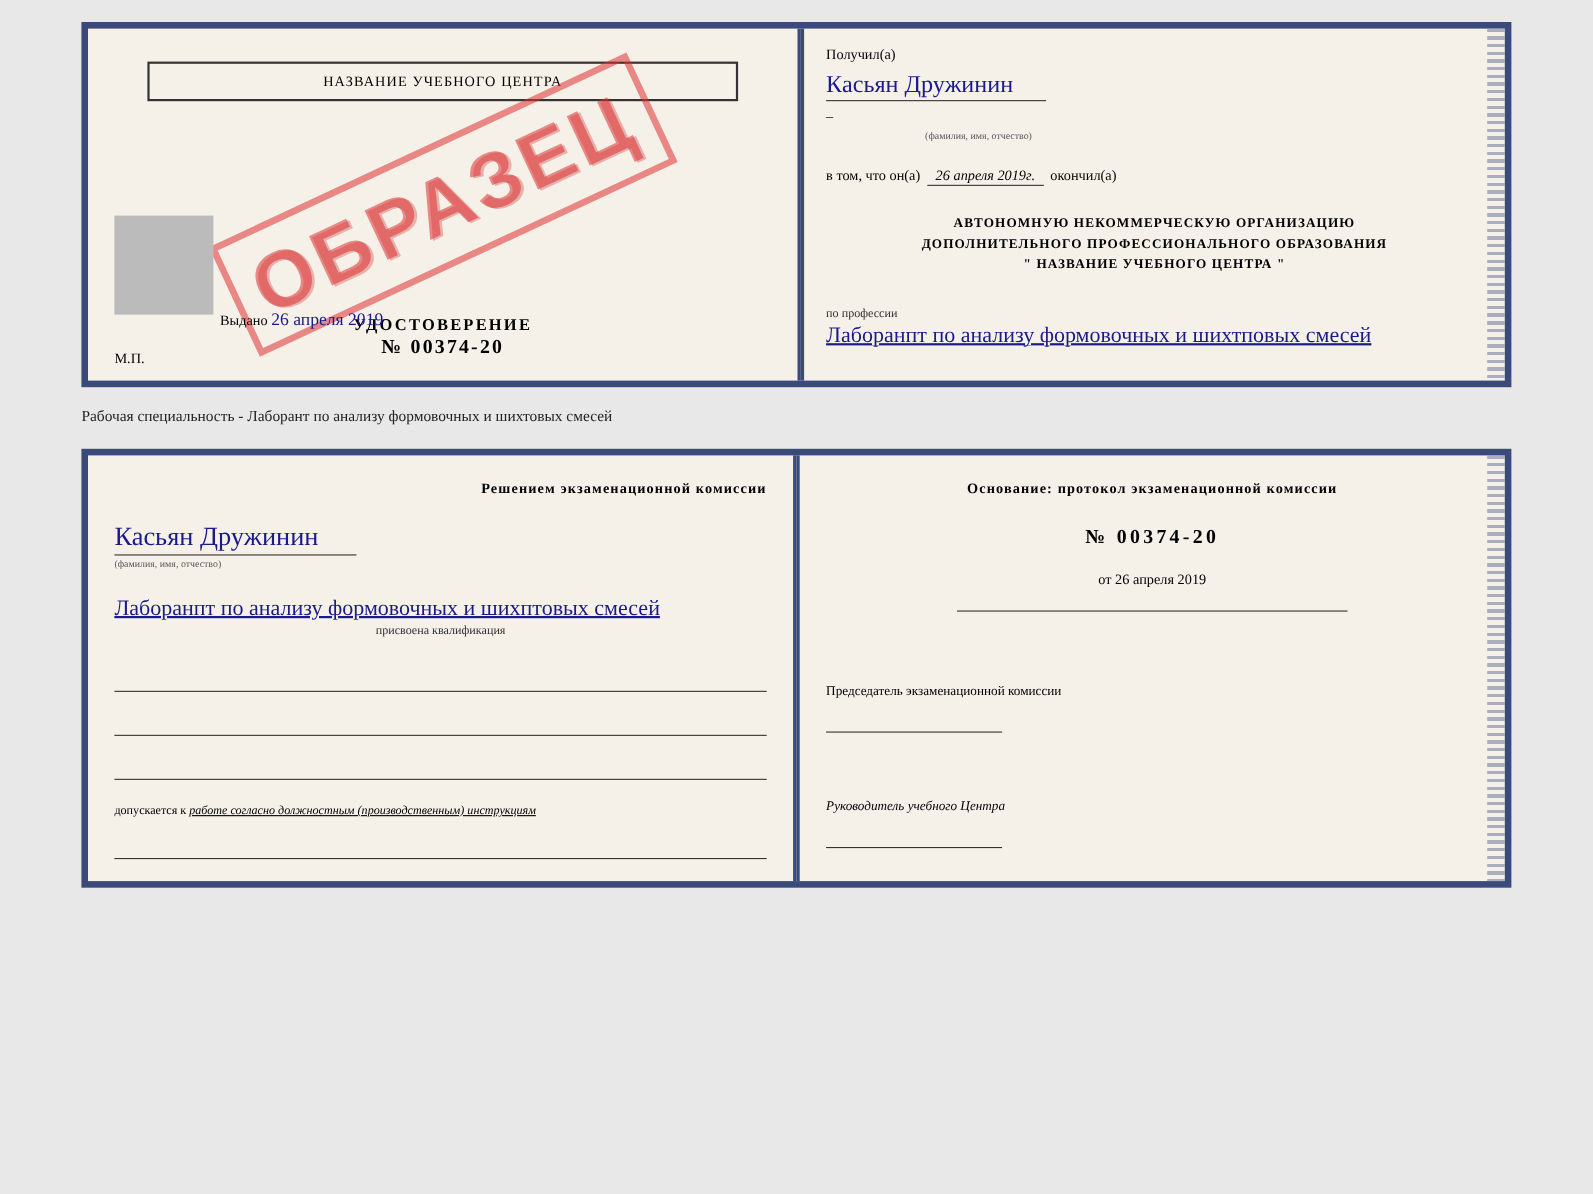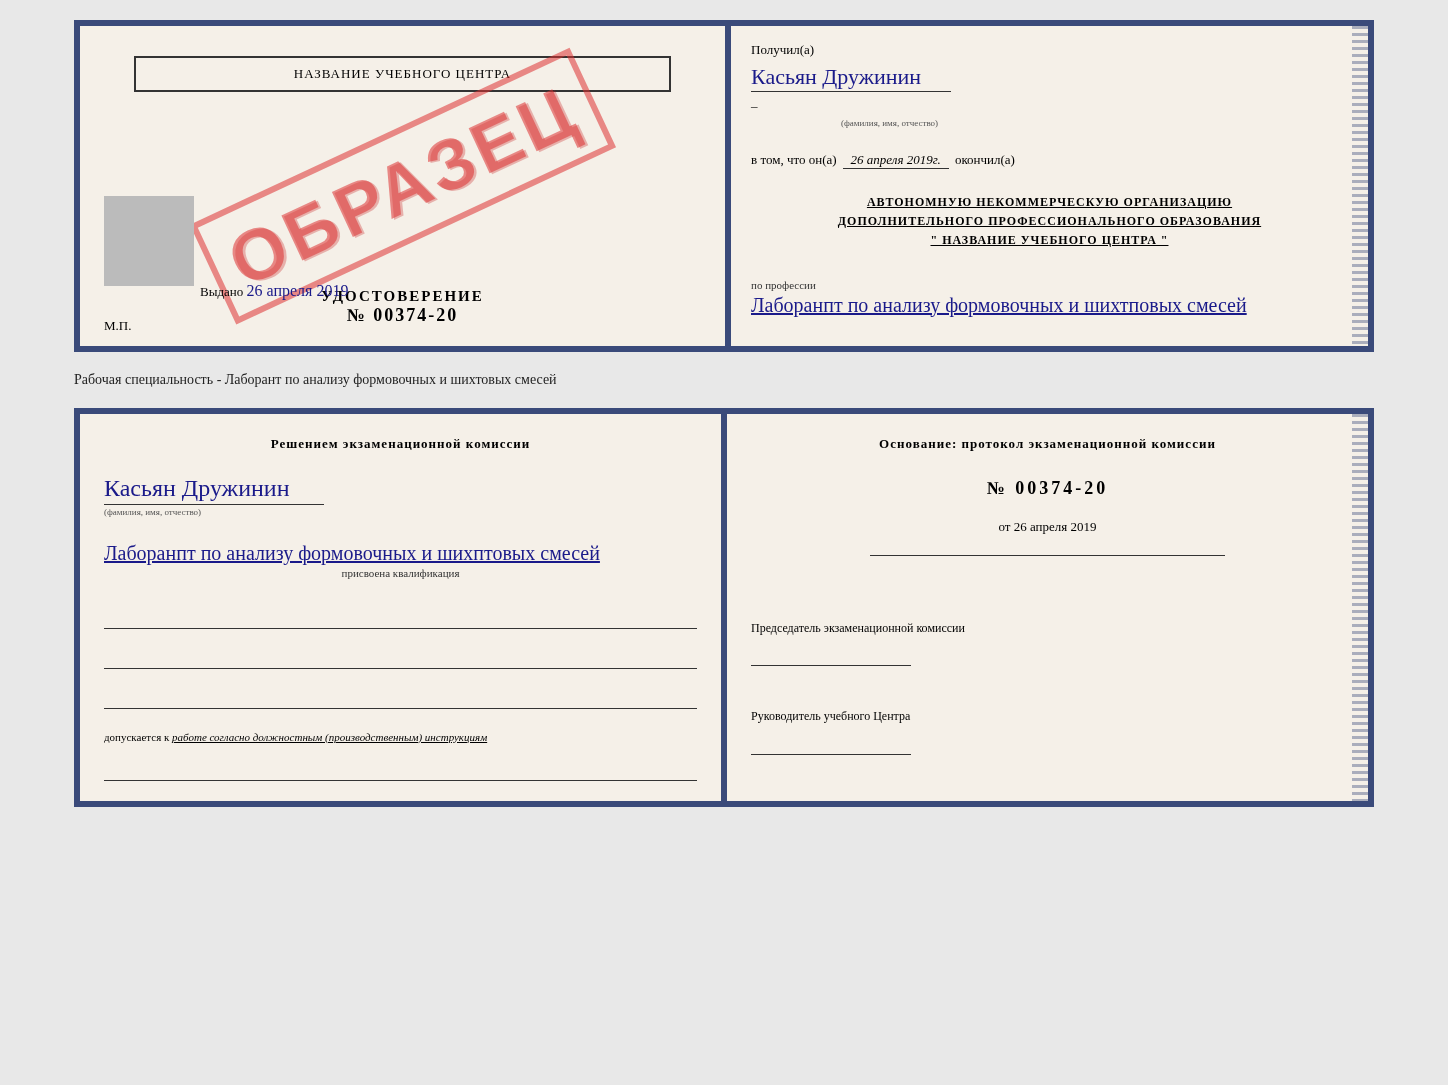--- a/index.html
+++ b/index.html
@@ -242,21 +242,22 @@
     .signature-line {
       border-bottom: 1px solid #333;
       width: 160px;
       height: 20px;
       margin-top: 4px;
     }
 
     .director-label {
       font-size: 12px;
       line-height: 1.4;
-      margin-top: 8px;
+      margin-top: 24px;
+      font-style: italic;
     }
   </style>
 </head>
 <body>
 
 <div class="document-pair top-doc">
 
   <div class="doc-half left">
     <div class="school-name-box">
       <span>НАЗВАНИЕ УЧЕБНОГО ЦЕНТРА</span>
@@ -289,41 +290,41 @@
     <div style="font-size: 9px; color: #555; margin-left: 90px; margin-top: -8px;">
       <span>(фамилия, имя, отчество)</span>
     </div>
 
     <div class="date-line" style="margin-top: 12px;">
       <span style="font-size: 13px;">в том, что он(а)</span>
       <span class="handwritten-date" style="font-style: italic; font-size: 13px; border-bottom: 1px solid #333; padding: 0 8px;">26 апреля 2019г.</span>
       <span style="font-size: 13px;">окончил(а)</span>
     </div>
 
-    <div class="org-text" style="margin-top: 12px; text-decoration: underline;">
+    <div class="org-text" style="margin-top: 12px;">
       <div>АВТОНОМНУЮ НЕКОММЕРЧЕСКУЮ ОРГАНИЗАЦИЮ</div>
       <div>ДОПОЛНИТЕЛЬНОГО ПРОФЕССИОНАЛЬНОГО ОБРАЗОВАНИЯ</div>
       <div>"  НАЗВАНИЕ УЧЕБНОГО ЦЕНТРА  "</div>
     </div>
 
     <div class="profession-section" style="margin-top: 16px;">
       <div class="profession-label" style="font-size: 11px;">по профессии</div>
       <div class="profession-value" style="font-family: 'Brush Script MT', cursive; font-size: 20px; color: #1a1a8a; line-height: 1.4; text-decoration: underline;">Лаборанпт по анализу формовочных и шихтповых смесей</div>
     </div>
 
     <div style="position: absolute; right: 0; top: 0; bottom: 0; width: 16px; background: repeating-linear-gradient(to bottom, #3a4a7a 0px, #3a4a7a 3px, transparent 3px, transparent 7px); opacity: 0.4;"></div>
   </div>
 </div>
 
 <div class="specialty-line">Рабочая специальность - Лаборант по анализу формовочных и шихтовых смесей</div>
 
 <div class="document-pair bottom-doc">
 
   <div class="doc-half left">
-    <div class="commission-header" style="font-size: 13px; font-weight: bold; letter-spacing: 1px; text-align: center; line-height: 1.6; margin-bottom: 10px;">Решением  экзаменационной  комиссии</div>
+    <div class="commission-header" style="font-size: 13px; font-weight: bold; letter-spacing: 1px; text-align: right; line-height: 1.6; margin-bottom: 10px;">Решением  экзаменационной  комиссии</div>
 
     <div>
       <div style="font-family: 'Brush Script MT', cursive; font-size: 24px; color: #1a1a8a; border-bottom: 1px solid #333; padding-bottom: 2px; display: inline-block; min-width: 220px;">Касьян  Дружинин</div>
       <div style="font-size: 9px; color: #555; margin-top: 2px;">(фамилия, имя, отчество)</div>
     </div>
 
     <div style="margin-top: 12px;">
       <div style="font-family: 'Brush Script MT', cursive; font-size: 20px; color: #1a1a8a; line-height: 1.4; text-decoration: underline;">Лаборанпт по анализу формовочных и шихптовых смесей</div>
       <div style="font-size: 11px; text-align: center; color: #333;">присвоена квалификация</div>
     </div>

